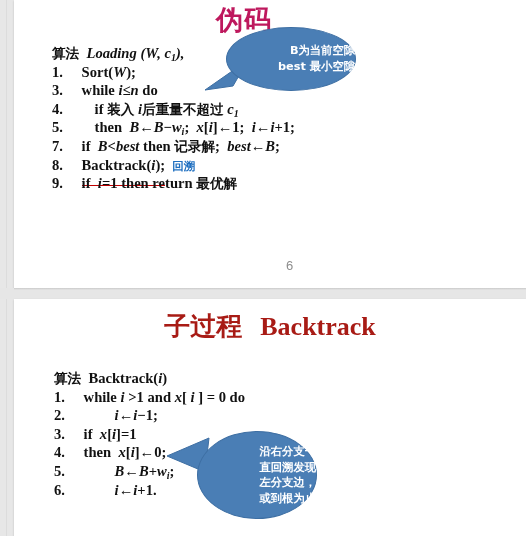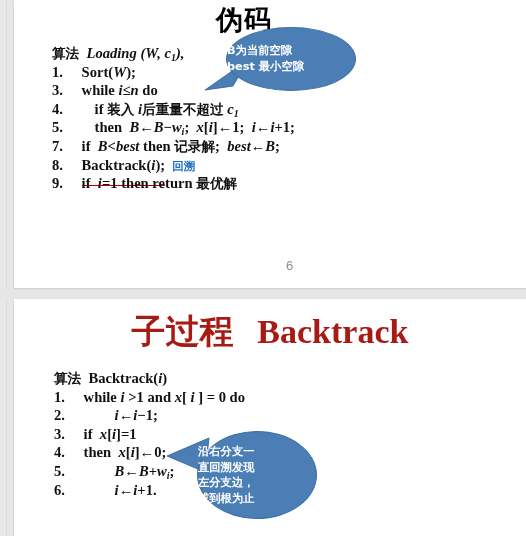--- a/index.html
+++ b/index.html
@@ -56,30 +56,30 @@
   }
 
   
   .title-1 {
     position: absolute;
     left: 0; top: 2px;
     width: 460px;
     text-align: center;
     font-size: 27px;
     font-weight: 700;
-    color: #000000;
+    color: #be185d;
     font-family: Liberation Mono, monospace;
     letter-spacing: 1px;
   }
   .title-2 {
     position: absolute;
     left: 0; top: 10px;
     width: 512px;
     text-align: center;
-    font-size: 34px;
+    font-size: 26px;
     font-weight: 700;
     color: #A81B15;
     font-family: "DejaVu Serif", "Liberation Serif", serif;
   }
   .title-2 .en {
     font-family: "Liberation Serif", serif;
     font-weight: 700;
     letter-spacing: 0px;
   }
 
@@ -128,21 +128,21 @@
 
   
   .bubble {
     position: absolute;
     background: #4A7EB5;
     border: 1px solid #3E6FA3;
     border-radius: 50% / 50%;
     color: #ffffff;
     font-family: "DejaVu Sans", "Liberation Sans", sans-serif;
     font-weight: 700;
-    text-align: left;
+    text-align: right;
     box-sizing: border-box;
   }
   .bubble-1 {
     left: 212px; top: 27px;
     width: 130px; height: 64px;
     font-size: 11.3px;
     line-height: 16px;
     padding-top: 15px;
   }
   .bubble-2 {

